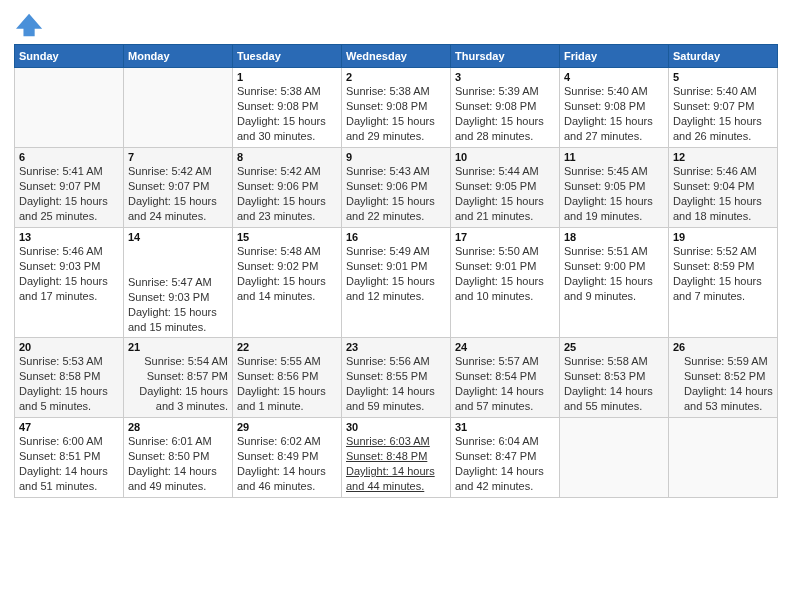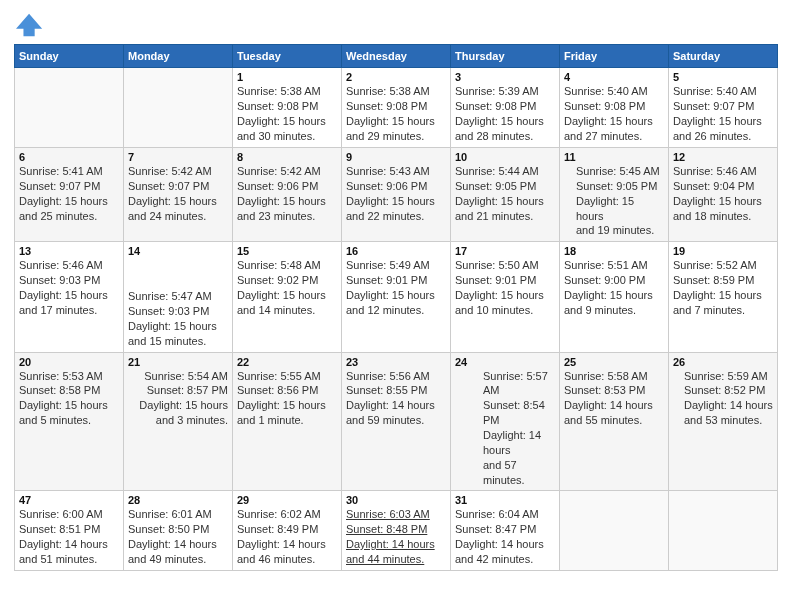--- a/index.html
+++ b/index.html
@@ -191,21 +191,21 @@
           </td>
           <td>
             <span class="day-num">10</span>
             <div class="cell-content" style="white-space: pre-line;">Sunrise: 5:44 AM
 Sunset: 9:05 PM
 Daylight: 15 hours
 and 21 minutes.</div>
           </td>
           <td>
             <span class="day-num">11</span>
-            <div class="cell-content" style="white-space: pre-line; margin-left: 12px;">Sunrise: 5:45 AM
+            <div class="cell-content" style="white-space: pre-line;">Sunrise: 5:45 AM
 Sunset: 9:05 PM
 Daylight: 15 hours
 and 19 minutes.</div>
           </td>
           <td>
             <span class="day-num">12</span>
             <div class="cell-content" style="white-space: pre-line;">Sunrise: 5:46 AM
 Sunset: 9:04 PM
 Daylight: 15 hours
 and 18 minutes.</div>
@@ -286,21 +286,21 @@
           </td>
           <td>
             <span class="day-num">23</span>
             <div class="cell-content" style="white-space: pre-line;">Sunrise: 5:56 AM
 Sunset: 8:55 PM
 Daylight: 14 hours
 and 59 minutes.</div>
           </td>
           <td>
             <span class="day-num">24</span>
-            <div class="cell-content" style="white-space: pre-line; margin-left: 28px;">Sunrise: 5:57 AM
+            <div class="cell-content" style="white-space: pre-line;">Sunrise: 5:57 AM
 Sunset: 8:54 PM
 Daylight: 14 hours
 and 57 minutes.</div>
           </td>
           <td>
             <span class="day-num">25</span>
             <div class="cell-content" style="white-space: pre-line;">Sunrise: 5:58 AM
 Sunset: 8:53 PM
 Daylight: 14 hours
 and 55 minutes.</div>

